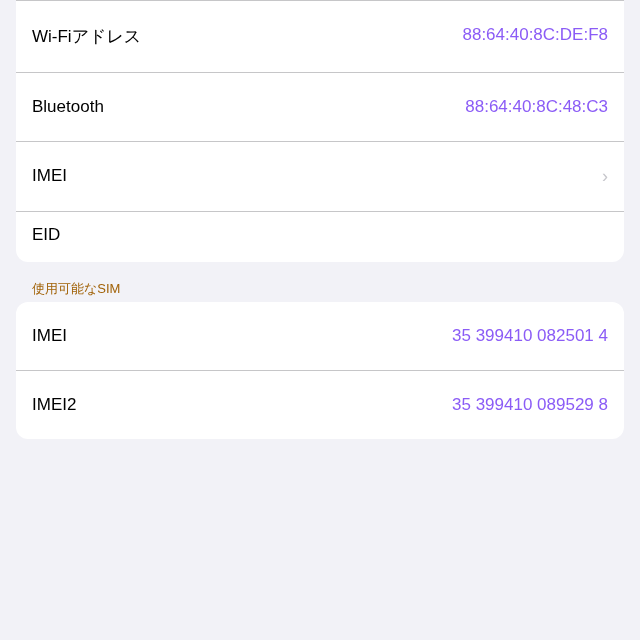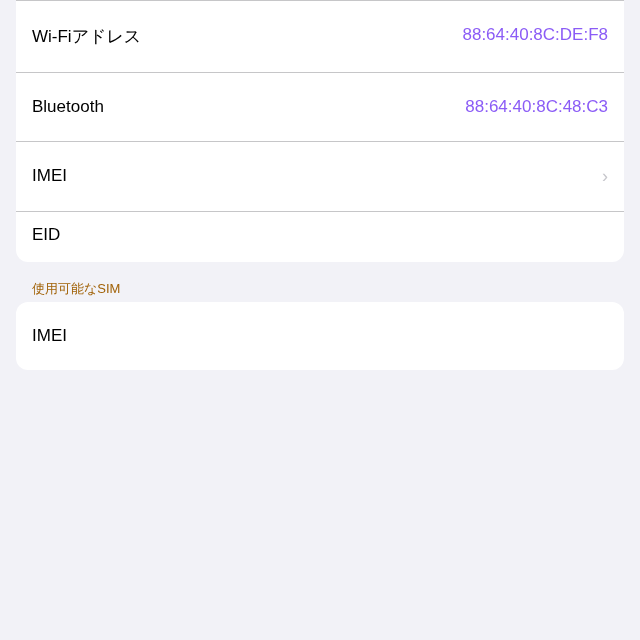--- a/index.html
+++ b/index.html
@@ -113,14 +113,19 @@
   <div class="row eid-row">
     <span class="row-label">EID</span>
   </div>
 </div>
 
 <div class="section-label">使用可能なSIM</div>
 
 <div class="section section-bottom">
   <div class="row">
     <span class="row-label">IMEI</span>
+    <span class="row-value">35 399410 082501 4</span>
+  </div>
+  <div class="row">
+    <span class="row-label">IMEI2</span>
+    <span class="row-value">35 399410 089529 8</span>
   </div>
 </div>
 
 </body></html>

